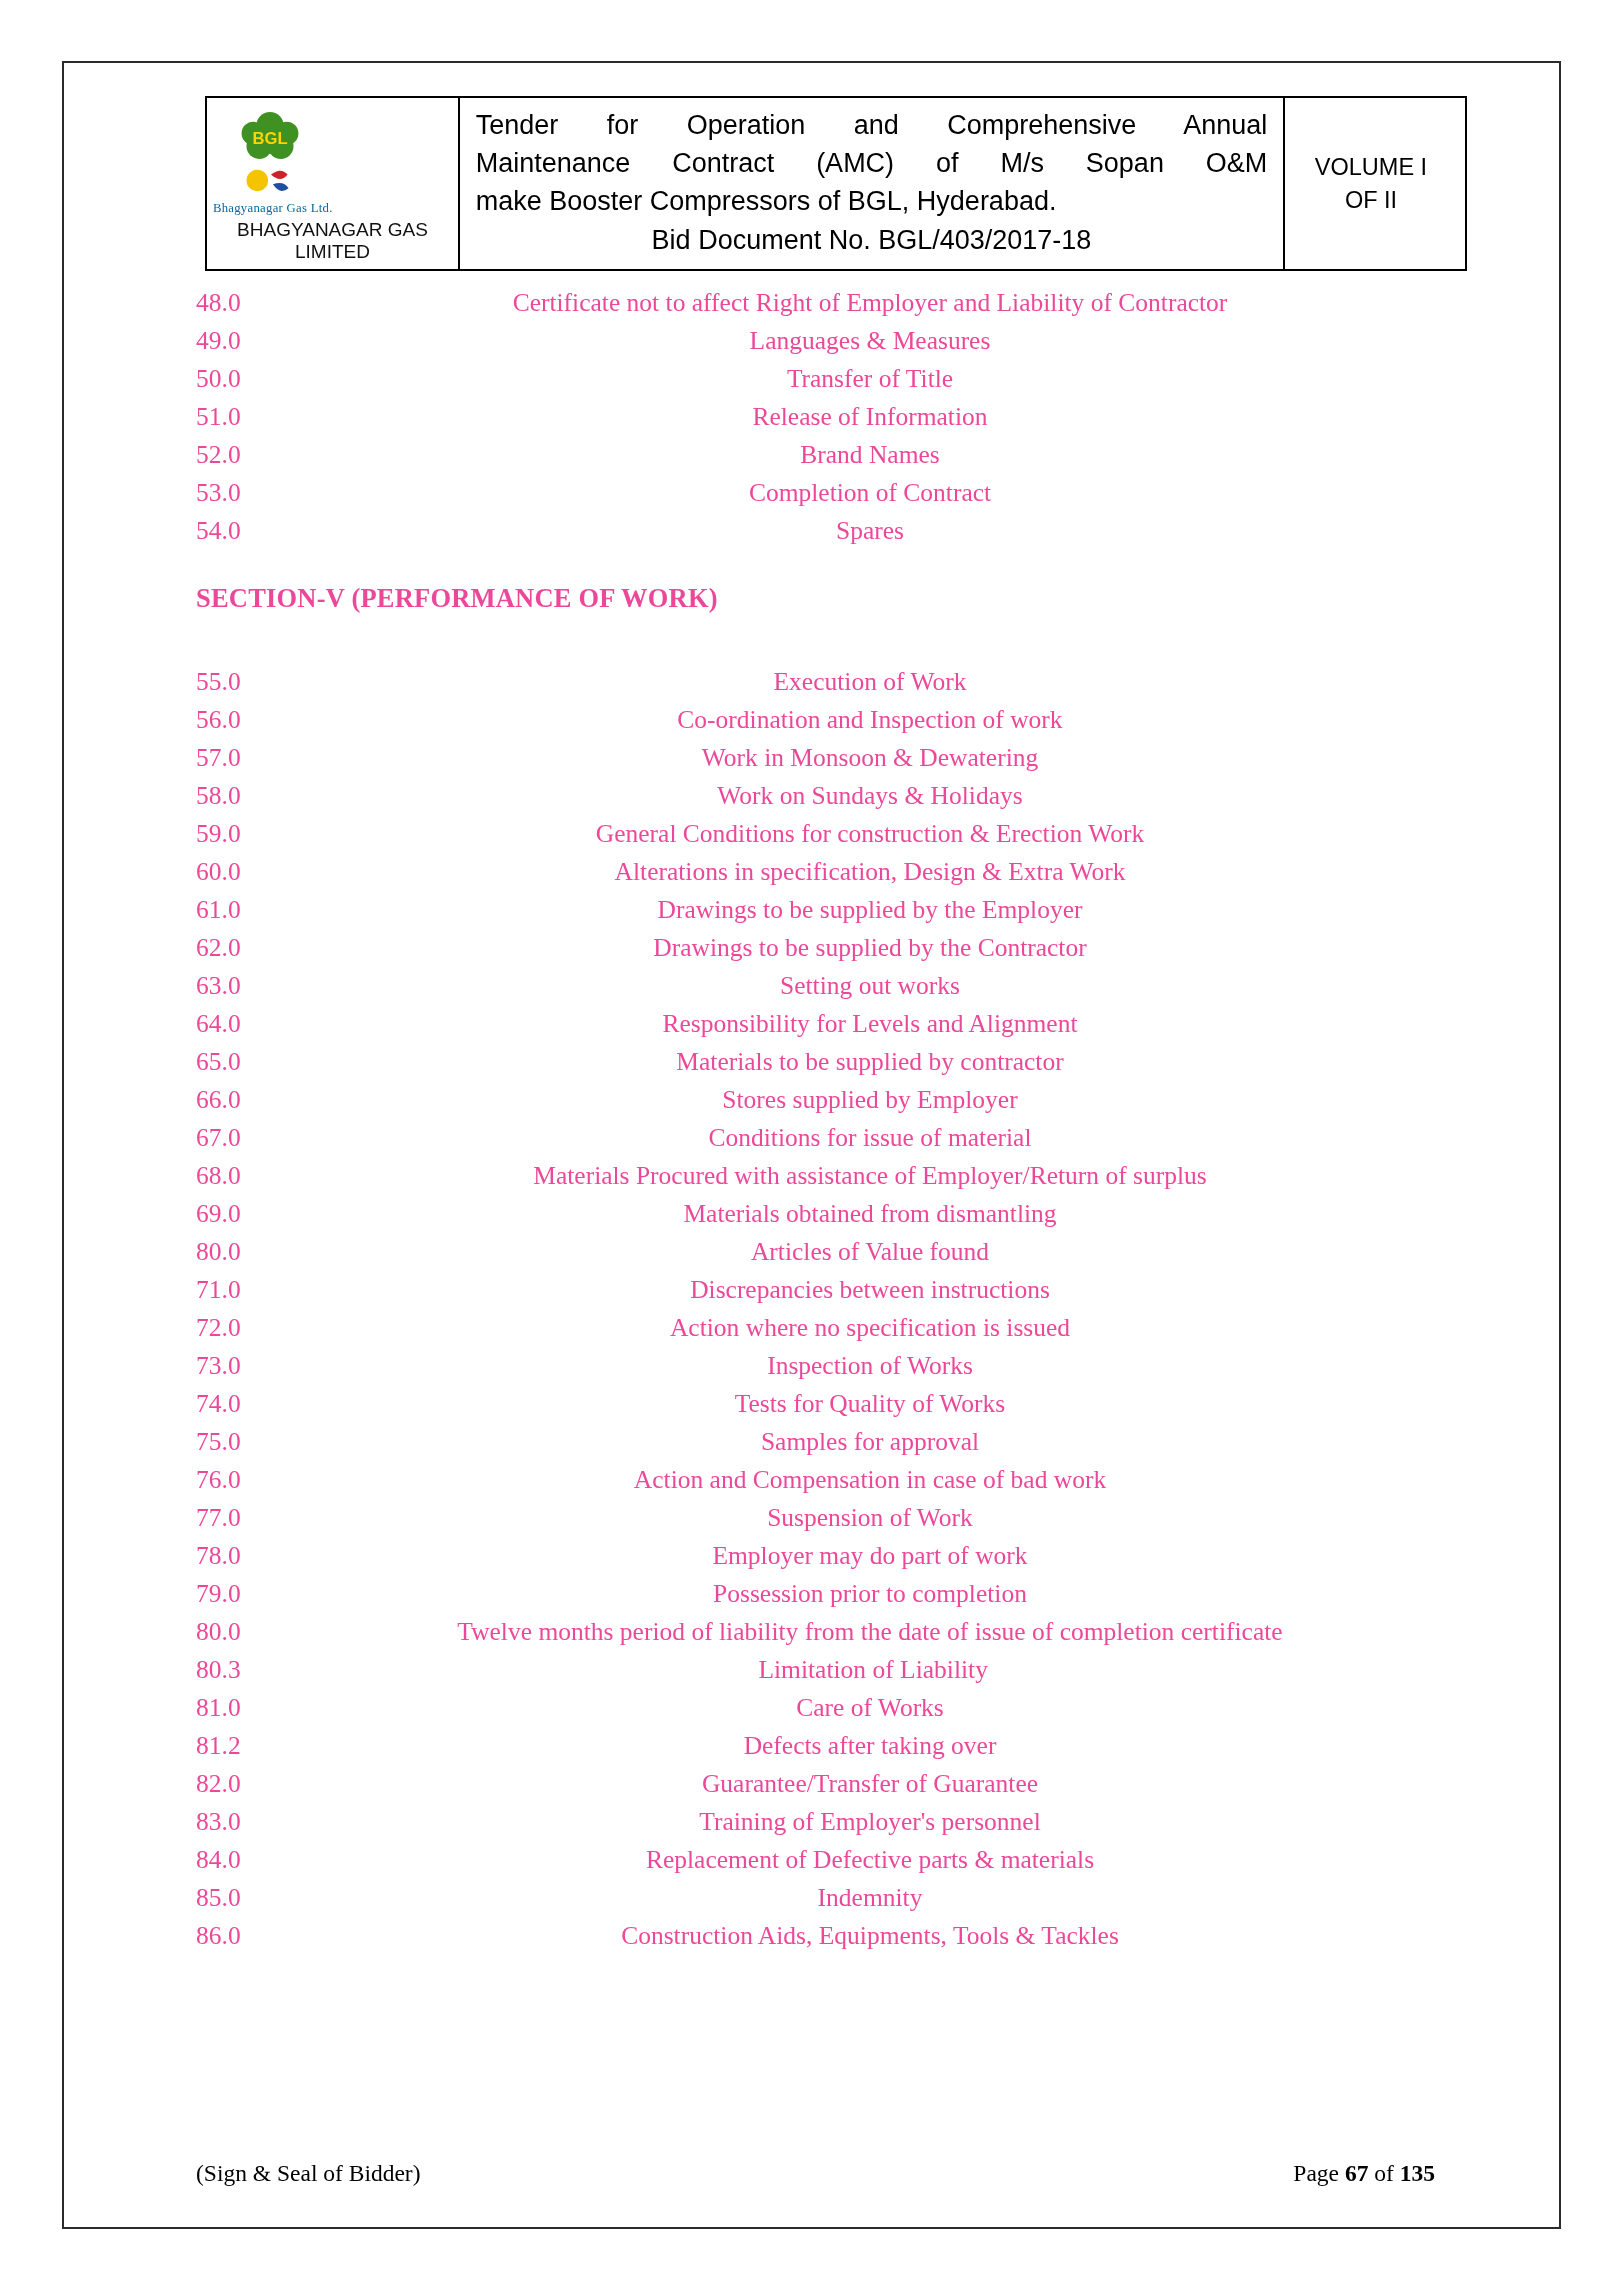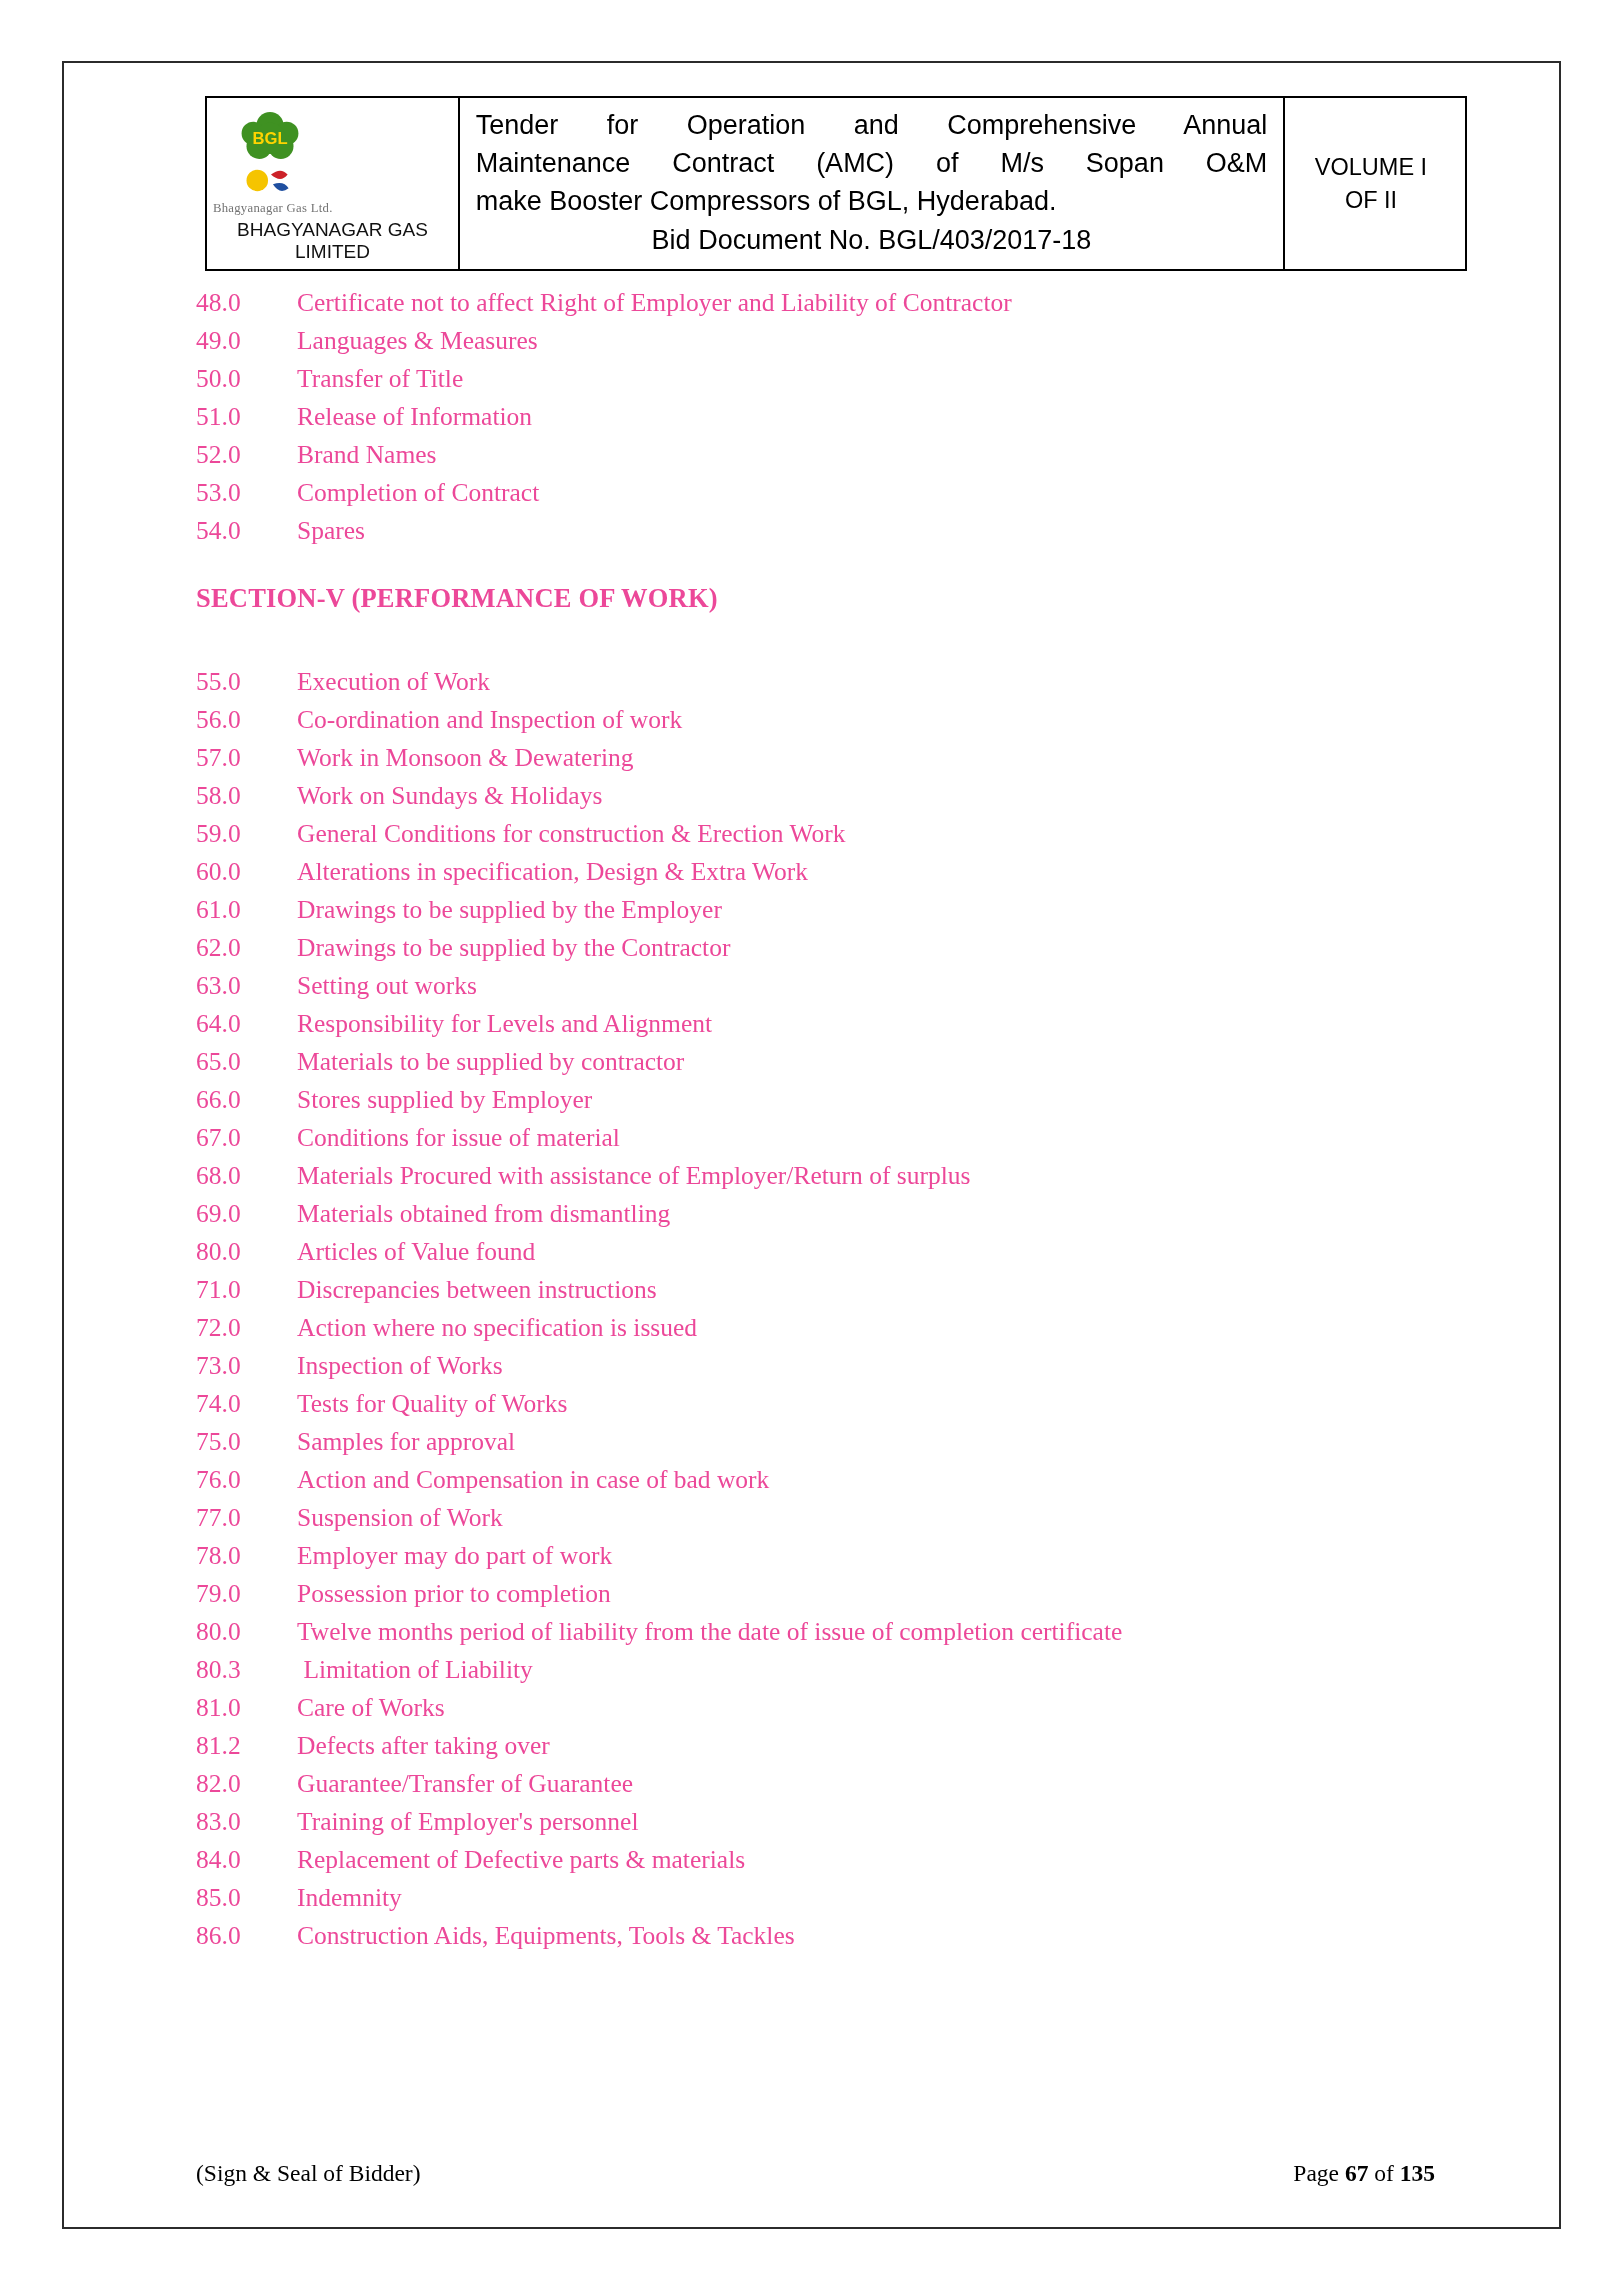--- a/index.html
+++ b/index.html
@@ -19,21 +19,21 @@
     display:flex; border:2px solid #000; background:#fff;
   }
   .cell { border-right:2px solid #000; }
   .cell:last-child { border-right:none; }
   .logo-cell {
     width:253px; display:flex; flex-direction:column;
     justify-content:flex-start; padding:7.8px 5.9px 5.9px;
   }
   .logo-svg { display:block; }
   .logo-caption {
-    font-size:12.7px; color:#737373; margin-top:1px; letter-spacing:0.3px;
+    font-size:12.7px; color:#0369a1; margin-top:1px; letter-spacing:0.3px;
     font-family:"Liberation Serif", serif;
   }
   .org-name {
     font-family:"Liberation Sans", sans-serif; font-size:19px;
     text-align:center; line-height:1.18; margin-top:2.9px; color:#111;
   }
   .title-cell {
     width:825px; padding:7.8px 15.7px 5.9px;
     font-family:"Liberation Sans", sans-serif; font-size:27px; line-height:1.42;
   }
@@ -46,21 +46,21 @@
     font-family:"Liberation Sans", sans-serif; font-size:23.5px; line-height:1.4;
     text-align:center;
   }
   
   .content {
     position:absolute; left:196px; top:284px; width:1247px;
     font-size:25.5px; color:#ec4899;
   }
   .toc-row { display:flex; line-height:38px; }
   .toc-num { width:101px; flex:none; }
-  .toc-label { flex:1; white-space:pre-wrap; }
+  .toc-label { flex:1; white-space:pre-wrap;text-align:center; }
   .section-heading {
     font-weight:bold; font-size:26.5px; letter-spacing:0.2px;
     margin:30px 0 46px 0; line-height:37px;
   }
   
   .footer {
     position:absolute; left:196px; top:2160px; width:1239px;
     display:flex; justify-content:space-between; align-items:baseline;
     font-size:23.5px;
   }

